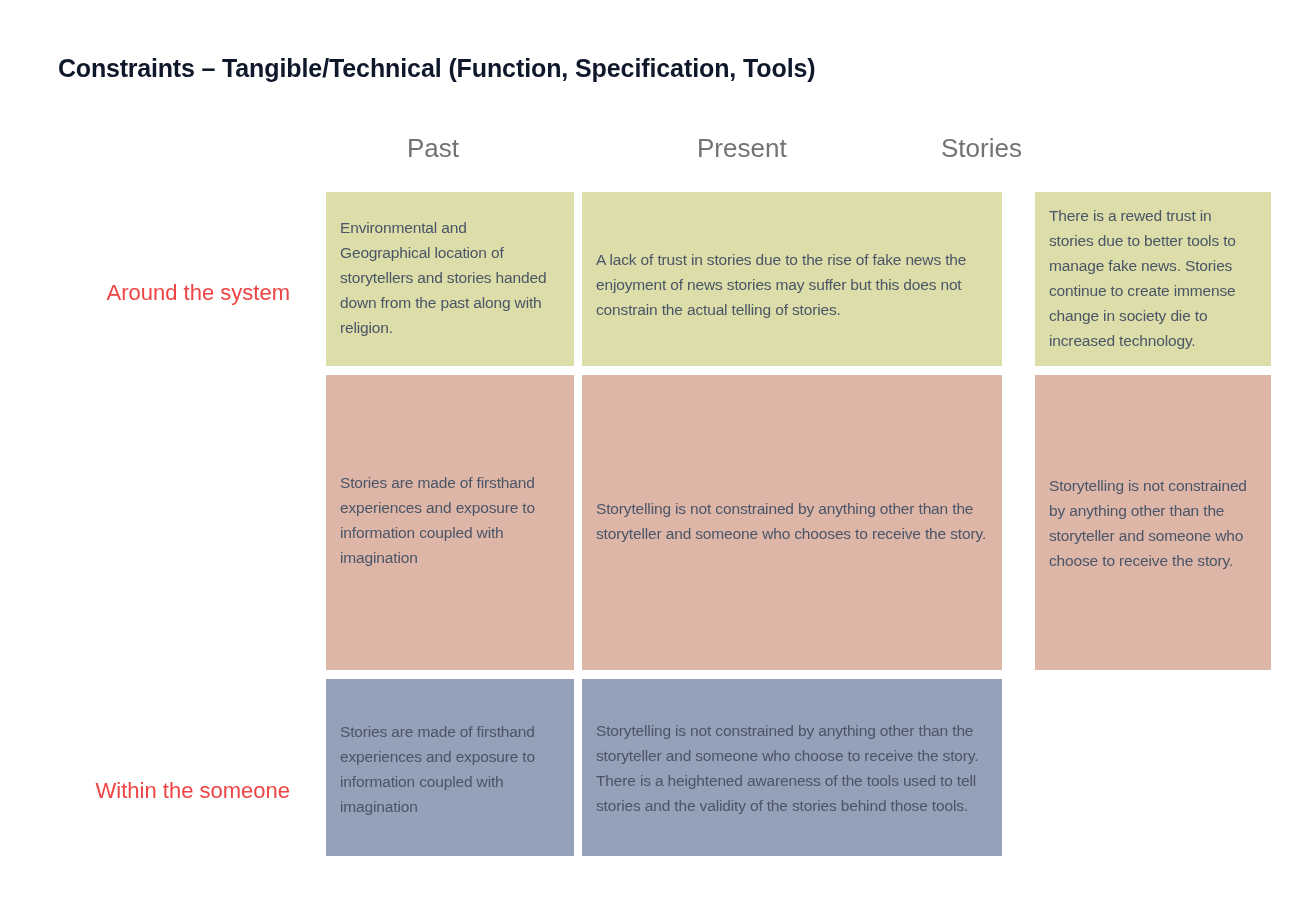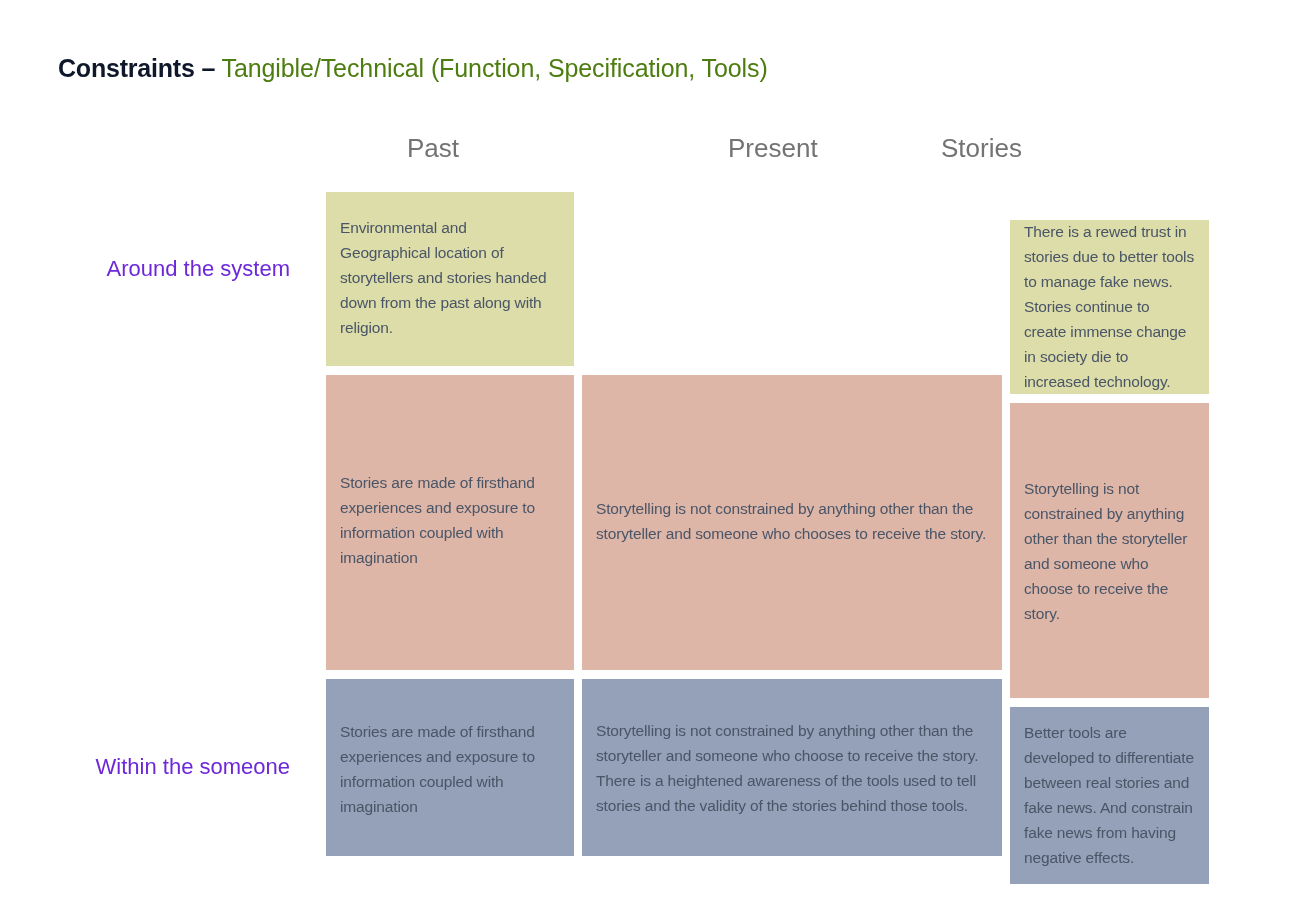--- a/index.html
+++ b/index.html
@@ -25,22 +25,22 @@
     font-size: 25px;
     line-height: 32px;
     white-space: nowrap;
   }
   .slide-title .title-strong {
     font-weight: bold;
     color: #0f172a;
     letter-spacing: -0.2px;
   }
   .slide-title .title-rest {
-    font-weight: normal;
-    color: #4d7c0f;
+    font-weight: bold;
+    color: #0f172a;
     letter-spacing: -0.1px;
   }
 
   
   .matrix {
     position: absolute;
     left: 0;
     top: 0;
     width: 1312px;
     height: 900px;
@@ -49,34 +49,35 @@
   
   .col-header {
     position: absolute;
     color: #737373;
     font-family: "Liberation Sans", sans-serif;
     font-size: 26px;
     line-height: 30px;
     white-space: nowrap;
   }
   .col-header-past    { left: 407px; top: 133px; }
-  .col-header-present { left: 697px; top: 133px; margin-left: 31px; }
+  .col-header-present { left: 697px; top: 133px; }
   .col-header-future  { left: 941px; top: 133px; }
 
   
   .row-label {
     position: absolute;
-    color: #6d28d9;
+    color: #ef4444;
     font-family: "Liberation Sans", sans-serif;
     font-size: 22px;
     line-height: 26px;
     white-space: nowrap;
     text-align: right;
     width: 260px;
     left: 30px;
+    margin-top: 24px;
   }
   .row-label-around { top: 256px; }
   .row-label-system { top: 506px; }
   .row-label-within { top: 754px; }
 
   
   .cell {
     position: absolute;
     box-sizing: border-box;
     color: #4a5567;
@@ -90,21 +91,21 @@
     justify-content: center;
   }
   .cell-text {
     display: block;
     width: 100%;
   }
 
   
   .col-past    { left: 326px;  width: 248px; }
   .col-present { left: 582px;  width: 420px; }
-  .col-future  { left: 1010px; width: 199px; margin-top: 28px; }
+  .col-future  { left: 1035px; width: 236px; }
 
   
   .row-around { top: 192px; height: 174px; }
   .row-system { top: 375px; height: 295px; }
   .row-within { top: 679px; height: 177px; }
 
   
   .band-green { background: #dcdda8; }
   .band-pink  { background: #ddb6a8; }
   .band-blue  { background: #95a0b9; }
@@ -134,37 +135,37 @@
   <div class="col-header col-header-past">Past</div>
   <div class="col-header col-header-present">Present</div>
   <div class="col-header col-header-future">Stories</div>
 
   <div class="row-label row-label-around">Around the system</div>
   <div class="row-label row-label-within">Within the someone</div>
 
   <div class="cell r1 row-around col-past band-green">
     <span class="cell-text">Environmental and Geographical location of storytellers and stories handed down from the past along with religion.</span>
   </div>
+  <div class="cell r1 row-around col-present band-green">
+    <span class="cell-text">A lack of trust in stories due to the rise of fake news the enjoyment of news stories may suffer but this does not constrain the actual telling of stories.</span>
+  </div>
   <div class="cell r1 row-around col-future band-green">
     <span class="cell-text">There is a rewed trust in stories due to better tools to manage fake news. Stories continue to create immense change in society die to increased technology.</span>
   </div>
 
   <div class="cell r2 row-system col-past band-pink">
     <span class="cell-text">Stories are made of firsthand experiences and exposure to information coupled with imagination</span>
   </div>
   <div class="cell r2 row-system col-present band-pink">
     <span class="cell-text">Storytelling is not constrained by anything other than the storyteller and someone who chooses to receive the story.</span>
   </div>
   <div class="cell r2 row-system col-future band-pink">
     <span class="cell-text">Storytelling is not constrained by anything other than the storyteller and someone who choose to receive the story.</span>
   </div>
 
   <div class="cell r3 row-within col-past band-blue">
     <span class="cell-text">Stories are made of firsthand experiences and exposure to information coupled with imagination</span>
   </div>
   <div class="cell r3 row-within col-present band-blue">
     <span class="cell-text">Storytelling is not constrained by anything other than the storyteller and someone who choose to receive the story.  There is a heightened awareness of the tools used to tell stories and the validity of the stories behind those tools.</span>
   </div>
-  <div class="cell r3 row-within col-future band-blue">
-    <span class="cell-text">Better tools are developed to differentiate between real stories and fake news.  And constrain fake news from having negative effects.</span>
-  </div>
 
 </div>
 
 </body></html>

